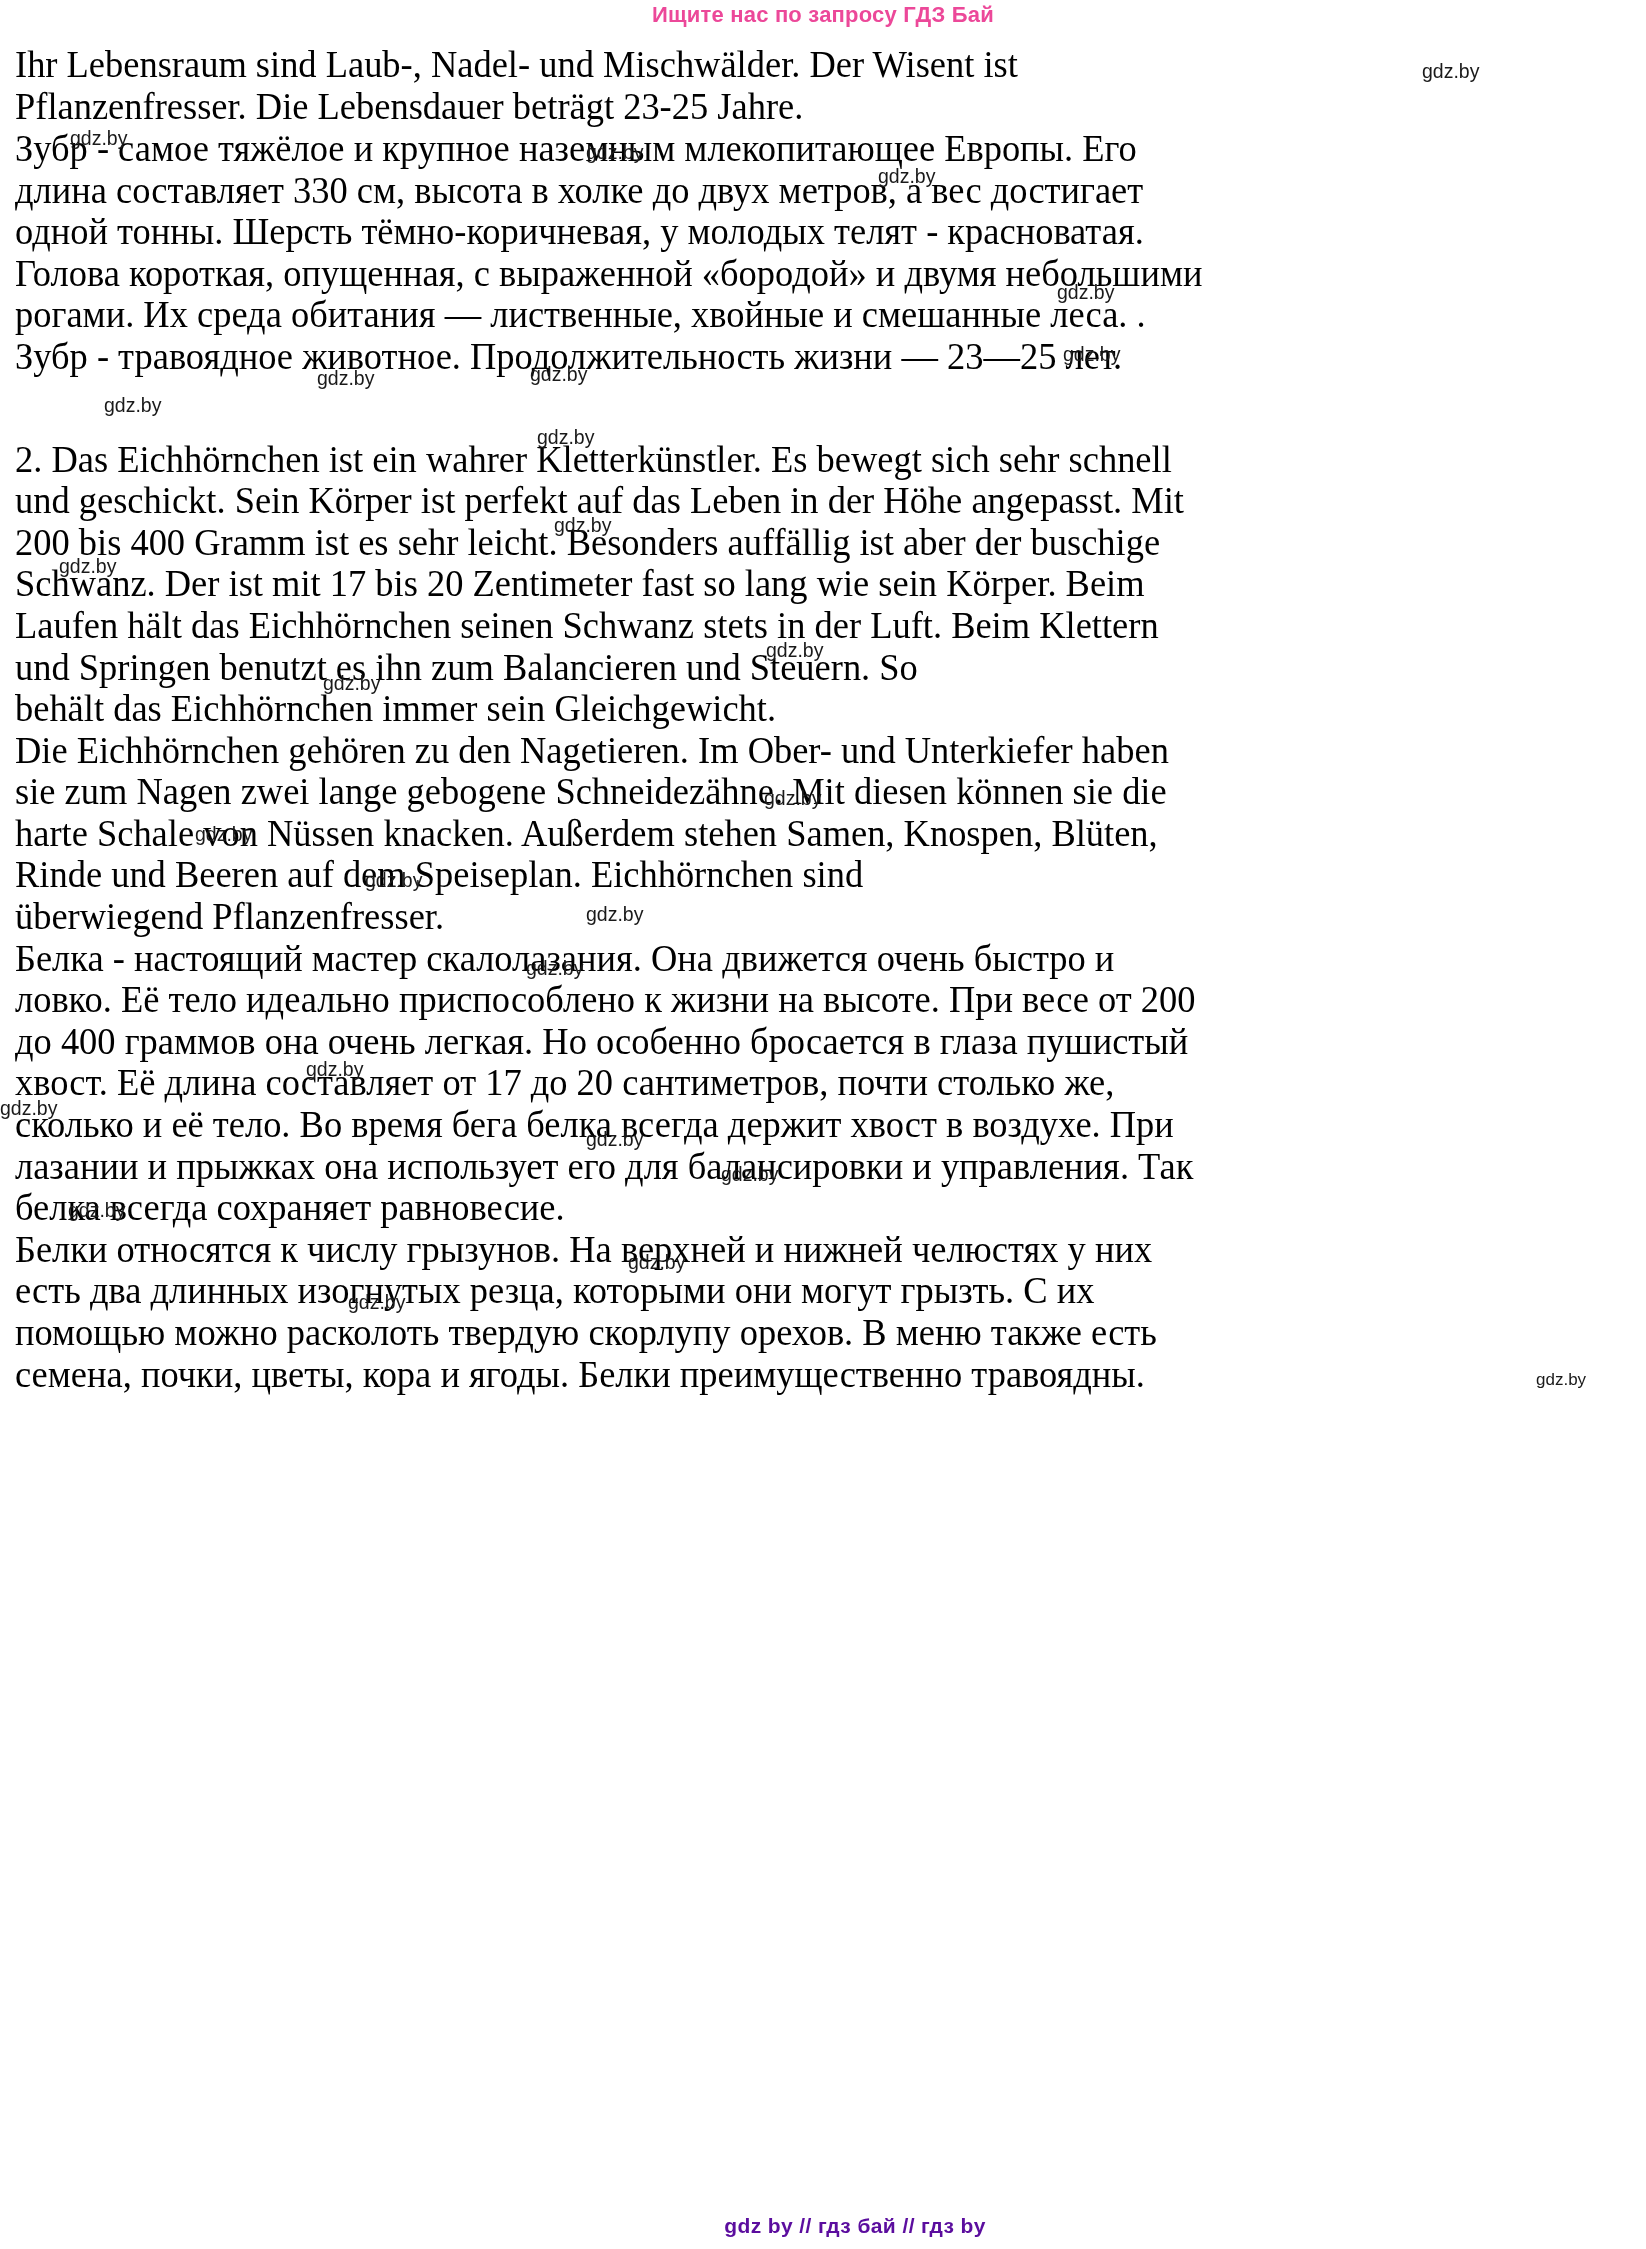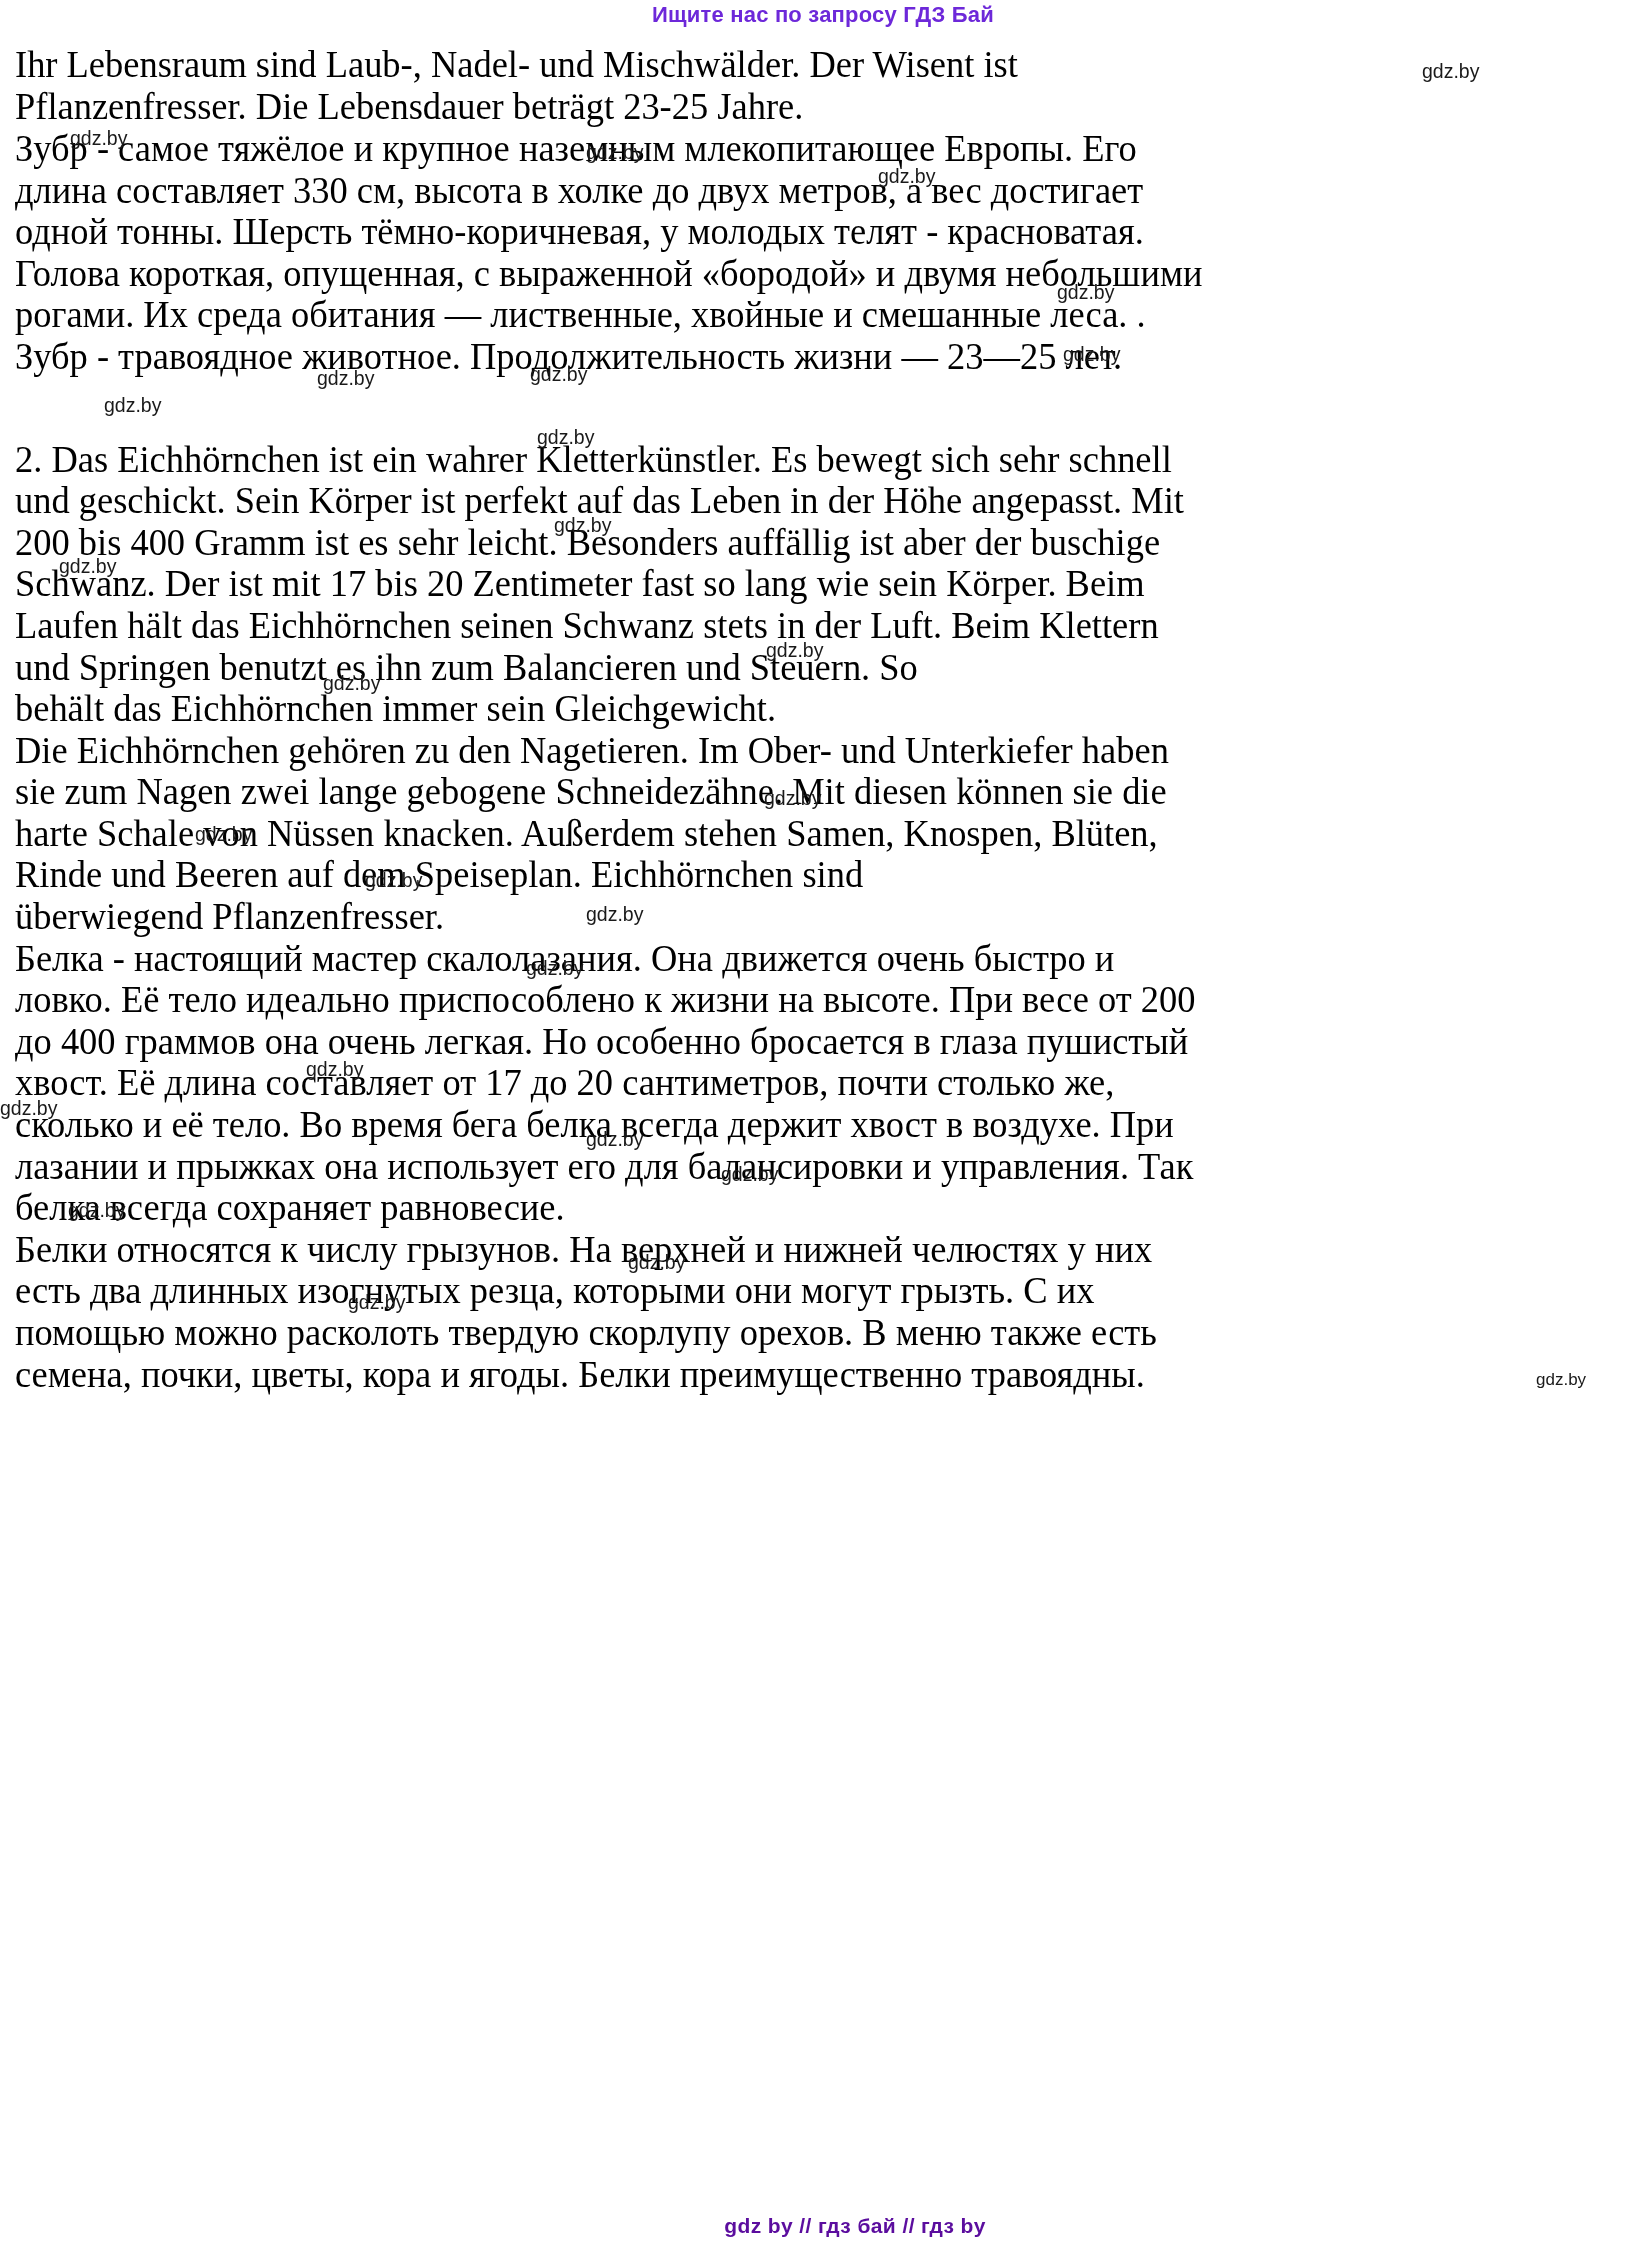--- a/index.html
+++ b/index.html
@@ -80,21 +80,21 @@
     white-space: nowrap;
     pointer-events: none;
   }
   .wm.small { font-size: 17px; }
 </style>
 </head>
 <body>
 
 <div id="page">
 
-  <div class="banner" style="color: #6d28d9; text-align: center;">Ищите нас по запросу ГДЗ Бай</div>
+  <div class="banner" style="color: #ec4899; text-align: center;">Ищите нас по запросу ГДЗ Бай</div>
 
   <div class="content">
 
   <div class="tline" style="top: 17px;">Ihr Lebensraum sind Laub-, Nadel- und Mischwälder. Der Wisent ist</div>
       <div class="tline" style="top: 59px;">Pflanzenfresser. Die Lebensdauer beträgt 23-25 Jahre.</div>
       <div class="tline" style="top: 101px;">Зубр - самое тяжёлое и крупное наземным млекопитающее Европы. Его</div>
       <div class="tline" style="top: 143px;">длина составляет 330 см, высота в холке до двух метров, а вес достигает</div>
       <div class="tline" style="top: 184px;">одной тонны. Шерсть тёмно-коричневая, у молодых телят - красноватая.</div>
       <div class="tline" style="top: 226px;">Голова короткая, опущенная, с выраженной «бородой» и двумя небольшими</div>
       <div class="tline" style="top: 267px;">рогами. Их среда обитания — лиственные, хвойные и смешанные леса.  .</div>

